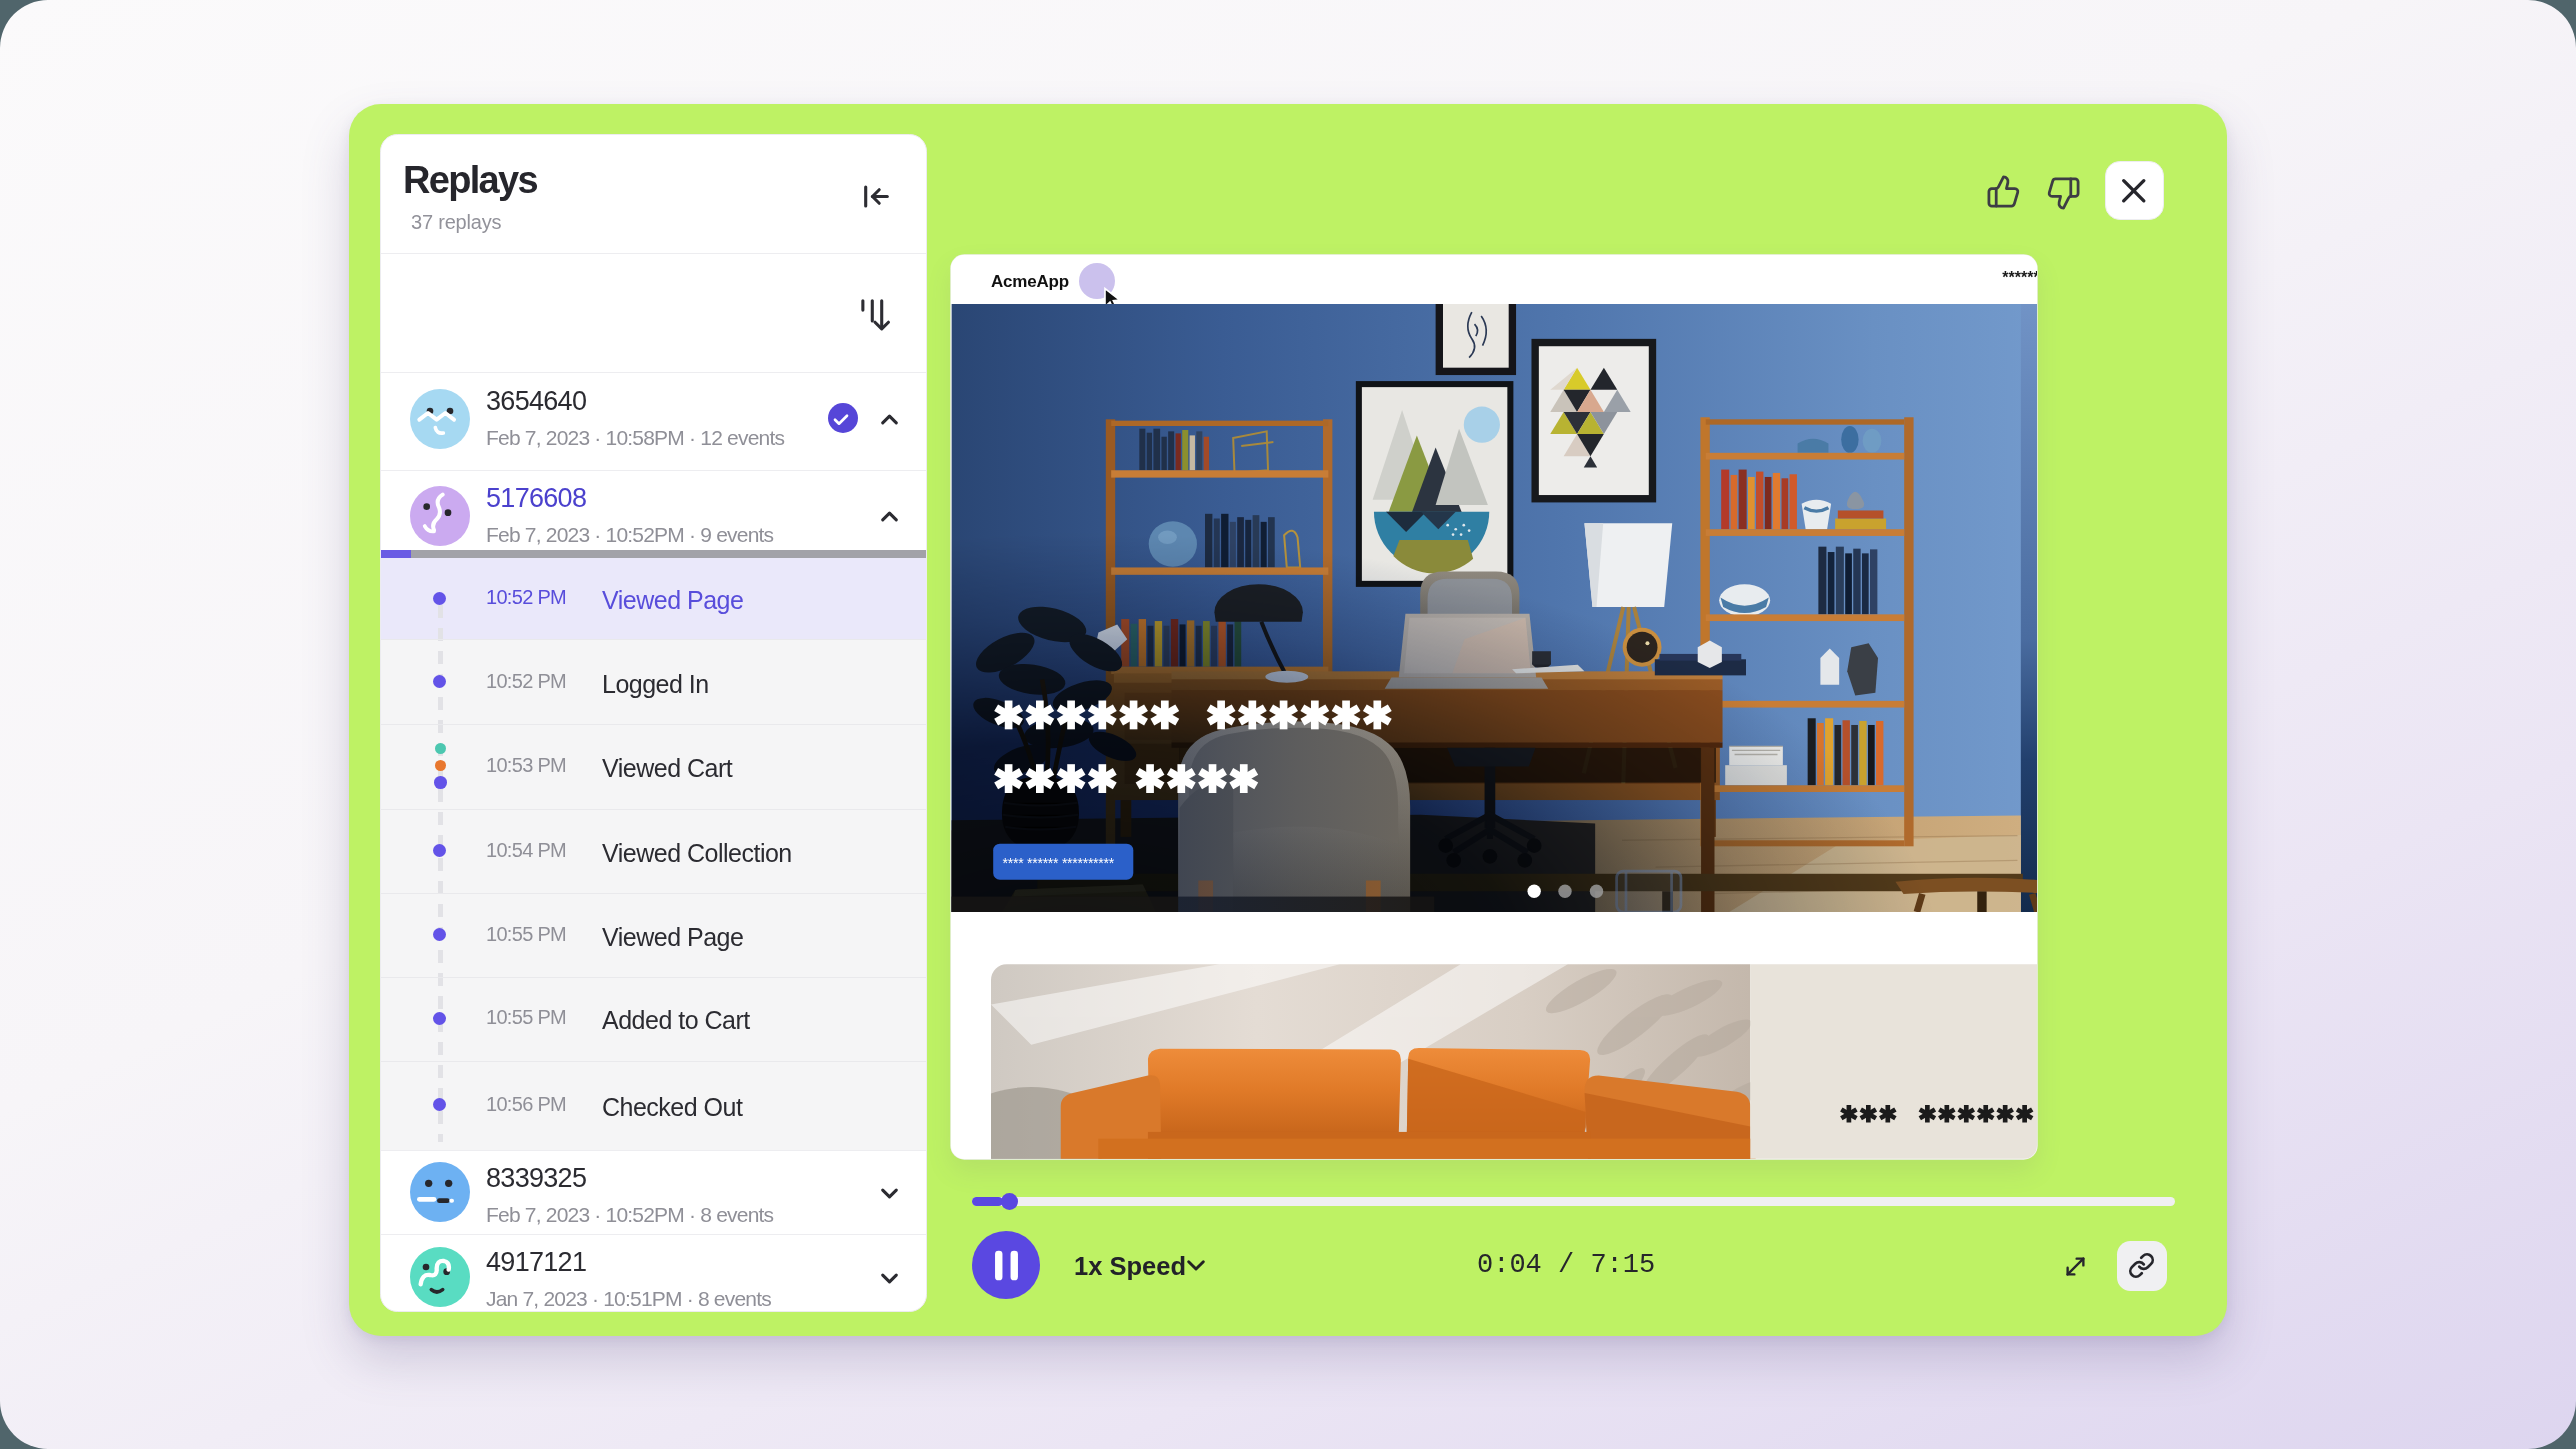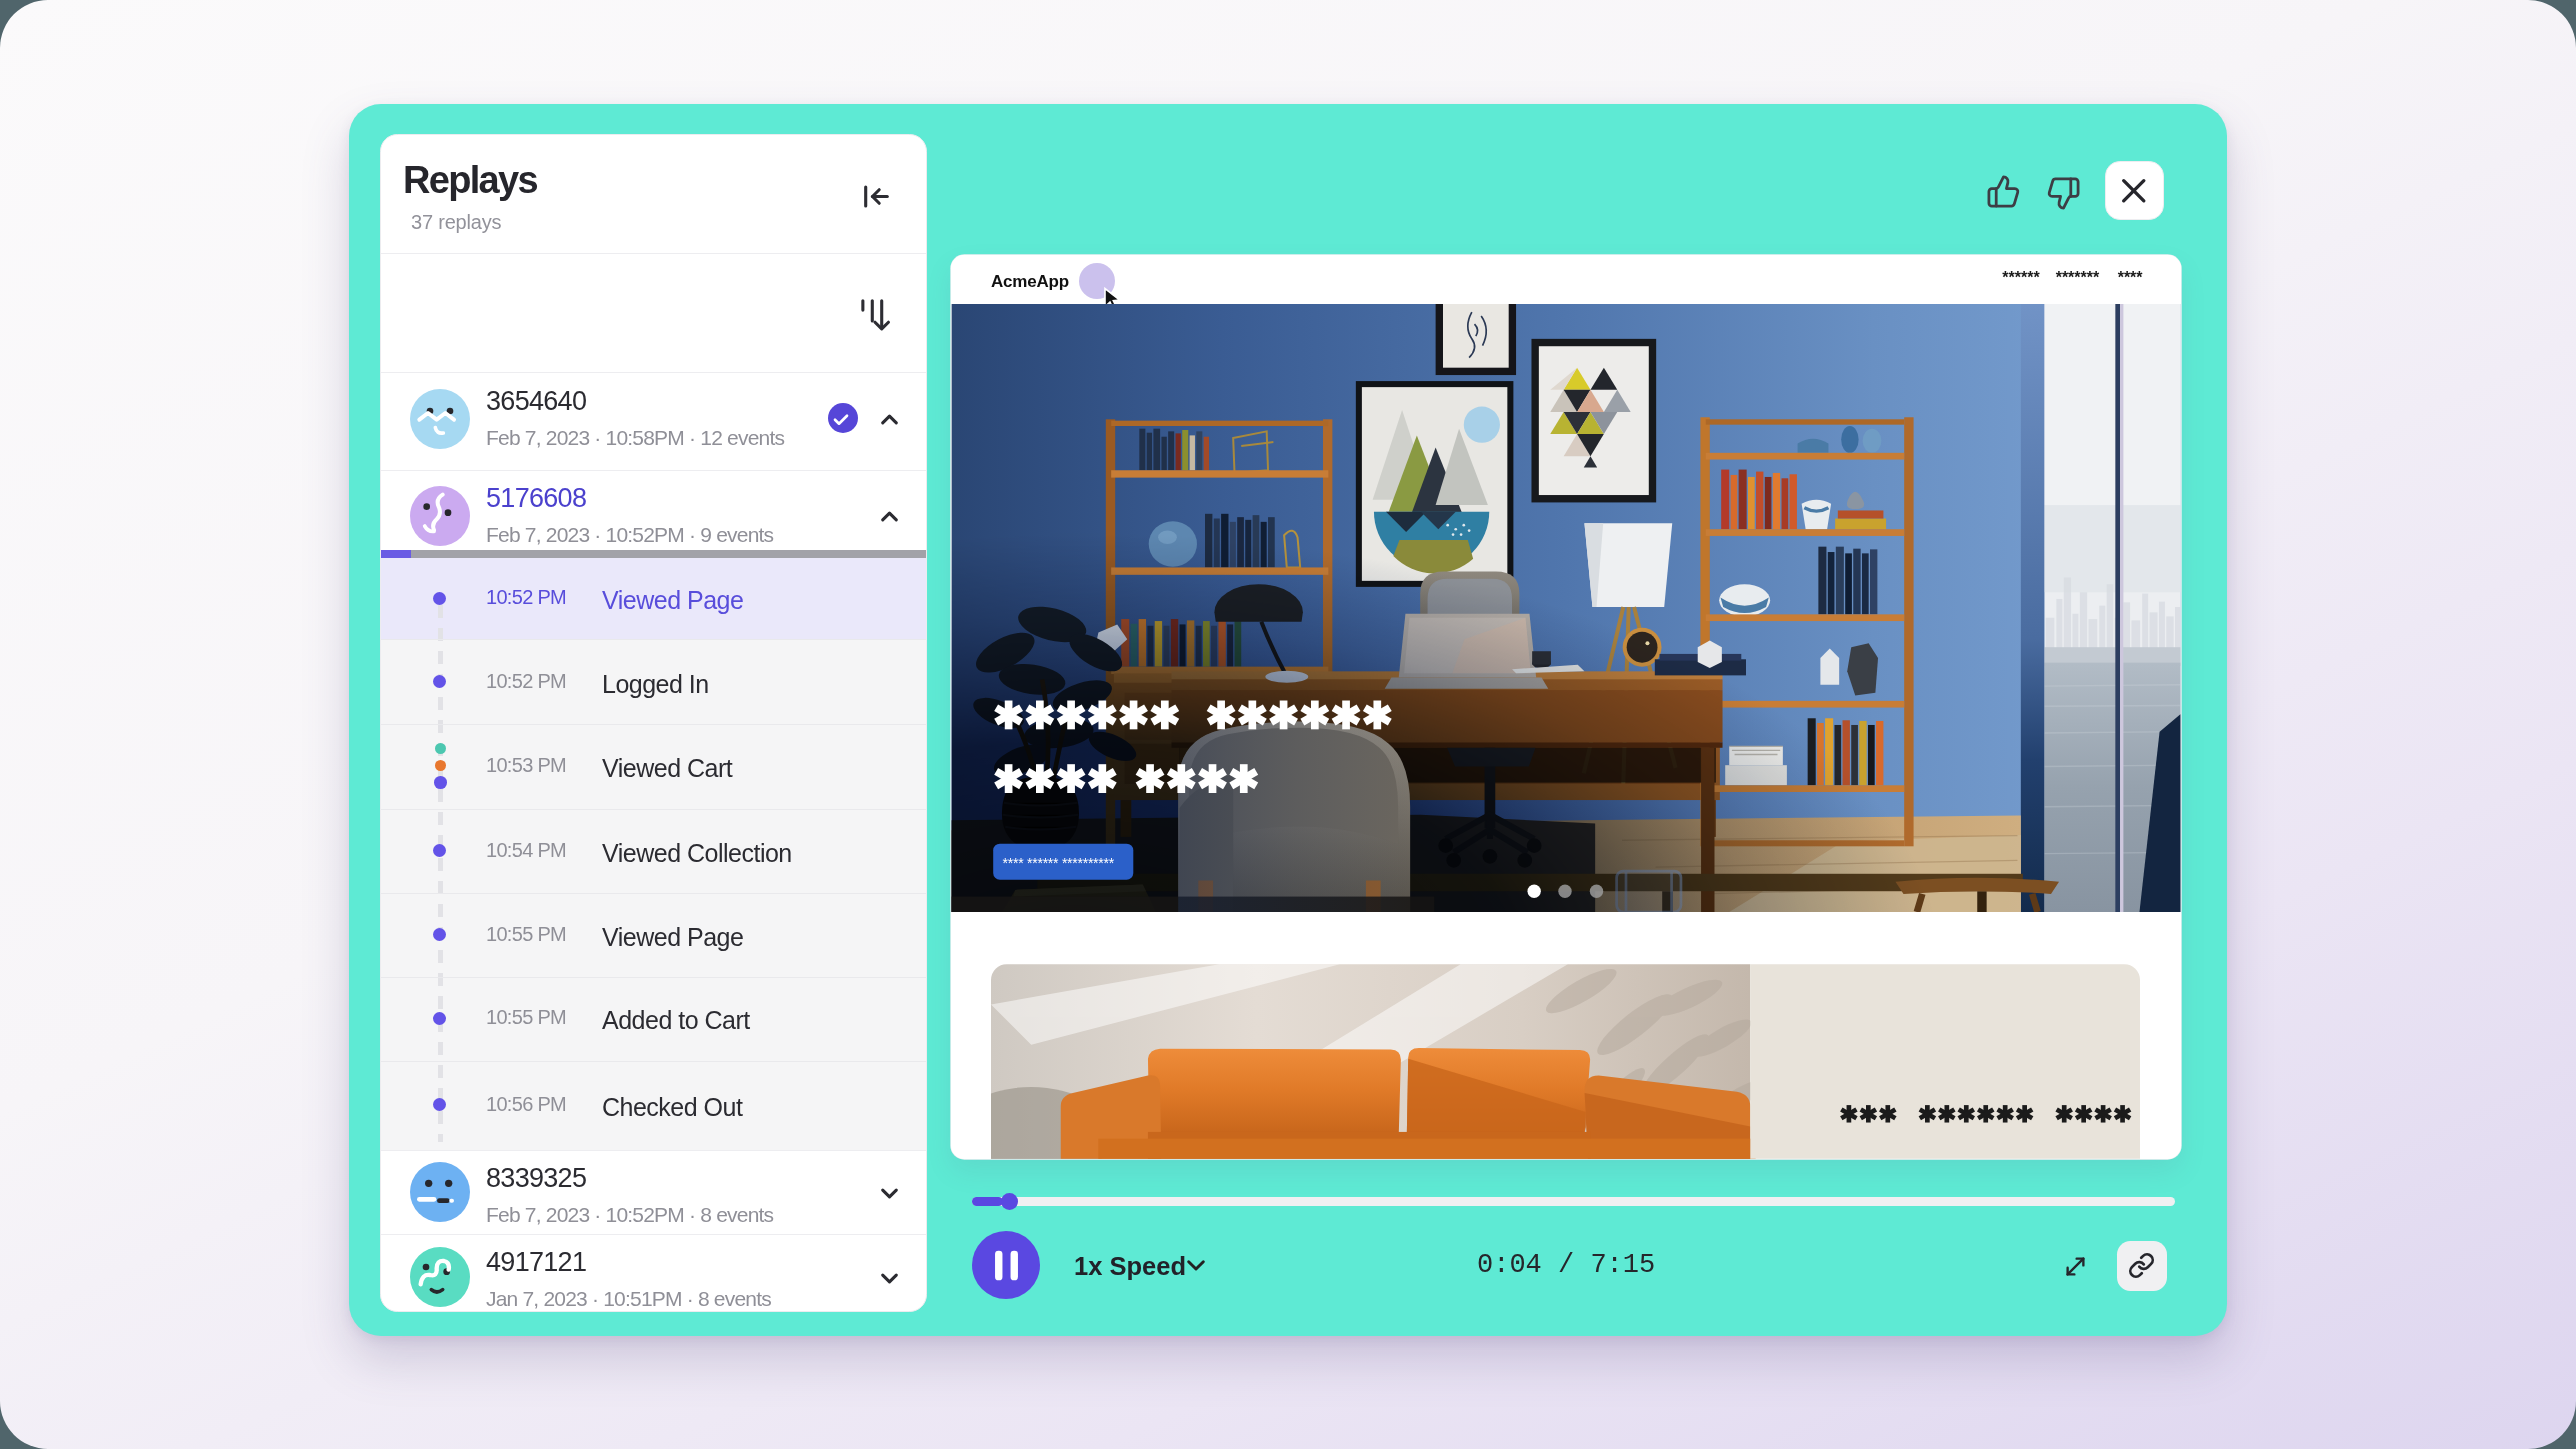--- a/index.html
+++ b/index.html
@@ -1,35 +1,35 @@
 <!DOCTYPE html>
 <html style="font-size:10.7px"><head><meta charset="utf-8">
 <style>
 *{margin:0;padding:0;box-sizing:border-box}
 html,body{width:2576px;height:1450px;overflow:hidden}
 body{background:#50656b;font-family:"Liberation Sans",sans-serif;-webkit-font-smoothing:antialiased}
 .page{position:absolute;inset:0;border-radius:48px;background:linear-gradient(155deg,#fbfafb 0%,#f7f5f8 42%,#ebe5f4 74%,#ddd5ef 100%)}
-.card{position:absolute;left:349px;top:104px;width:1878px;height:1232px;border-radius:32px;background:#5eead4;box-shadow:0 24px 47px rgba(86,74,128,.22),0 4px 12px rgba(86,74,128,.10)}
+.card{position:absolute;left:349px;top:104px;width:1878px;height:1232px;border-radius:32px;background:#bef264;box-shadow:0 24px 47px rgba(86,74,128,.22),0 4px 12px rgba(86,74,128,.10)}
 .abs{position:absolute}
 
 .panel{position:absolute;left:31px;top:30px;width:547px;height:1178px;border-radius:17.4px;background:#fff;border:1.3px solid #ececef;overflow:hidden}
 .h1{position:absolute;left:22px;top:24px;font-size:38px;font-weight:700;color:#26262c;letter-spacing:-1.7px}
 .h2{position:absolute;left:30px;top:76px;font-size:20px;color:#92929a;letter-spacing:-0.2px}
 .hr{position:absolute;left:0;width:100%;height:1.3px;background:#ededf0}
 .search{position:absolute;left:22px;top:149px;width:427px;height:58px;border-radius:29px;background:#f3f3f5}
 .search span{position:absolute;left:63px;top:14.8px;font-size:24px;color:#8b8b94}
 .row-title{font-size:27px;font-weight:400;color:#2b2b31;letter-spacing:-0.7px}
 .row-sub{font-size:21px;color:#8f8f97;letter-spacing:-0.8px}
 .av{position:absolute;left:29px;width:60px;height:60px;border-radius:50%}
 .ev-time{position:absolute;left:105px;font-size:20px;color:#8f8f97;letter-spacing:-0.7px}
 .ev-name{position:absolute;left:221px;font-size:25px;color:#2b2b31;letter-spacing:-0.5px}
 .dot{position:absolute;border-radius:50%}
 .chev{position:absolute;left:499px;width:19px;height:19px}
 
-.player{position:absolute;left:602px;top:151px;width:1230px;height:904px;border-radius:13.4px;background:#fff;box-shadow:0 0 0 0.7px #f0f0f3,0 12px 27px rgba(90,80,130,.10);overflow:hidden}
+.player{position:absolute;left:602px;top:151px;width:1086px;height:904px;border-radius:13.4px;background:#fff;box-shadow:0 0 0 0.7px #f0f0f3,0 12px 27px rgba(90,80,130,.10);overflow:hidden}
 .pchead{position:absolute;left:0;top:0;width:100%;height:49px;background:#fff}
 .acme{position:absolute;left:40px;top:17px;font-size:17px;font-weight:700;color:#111;letter-spacing:-0.2px}
 .ccircle{position:absolute;left:128px;top:8px;width:36px;height:36px;border-radius:50%;background:#cbc1ed}
 .couchwrap{position:absolute;left:40px;top:709px;width:1149px;height:195px;border-radius:16px 16px 0 0;overflow:hidden}
 
 .bar{position:absolute;left:623px;top:1093px;width:1203px;height:9.4px;border-radius:4.7px;background:#f0f0f2}
 .bar .fill{position:absolute;left:0;top:0;width:31px;height:9.4px;border-radius:4.7px;background:#5a48e1}
 .bar .knob{position:absolute;left:29px;top:-4px;width:17.4px;height:17.4px;border-radius:50%;background:#5a48e1}
 .pause{position:absolute;left:623px;top:1127px;width:68px;height:68px;border-radius:50%;background:#5a48e1}
 .speed{position:absolute;left:725px;top:1148px;font-size:25.5px;font-weight:600;color:#222229}

